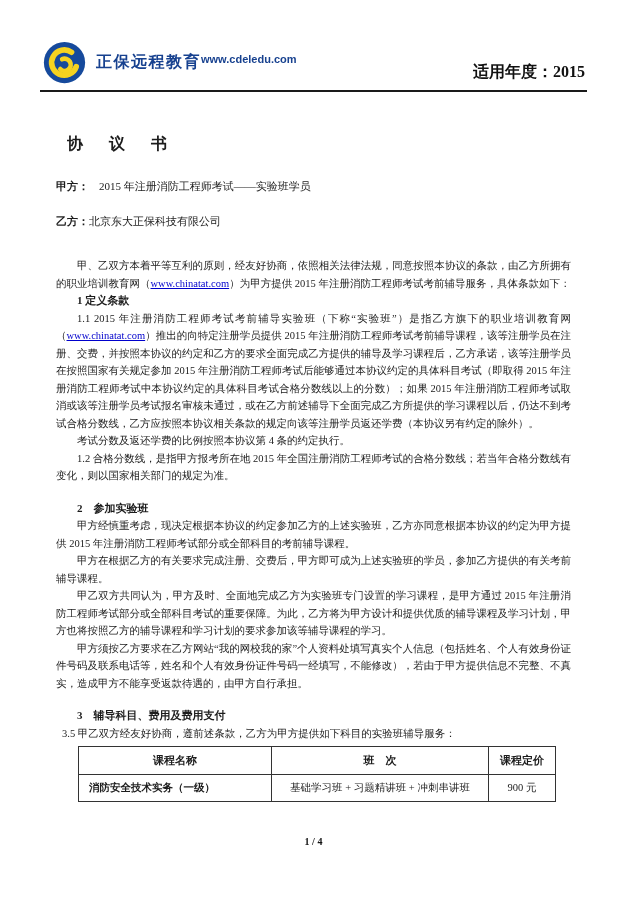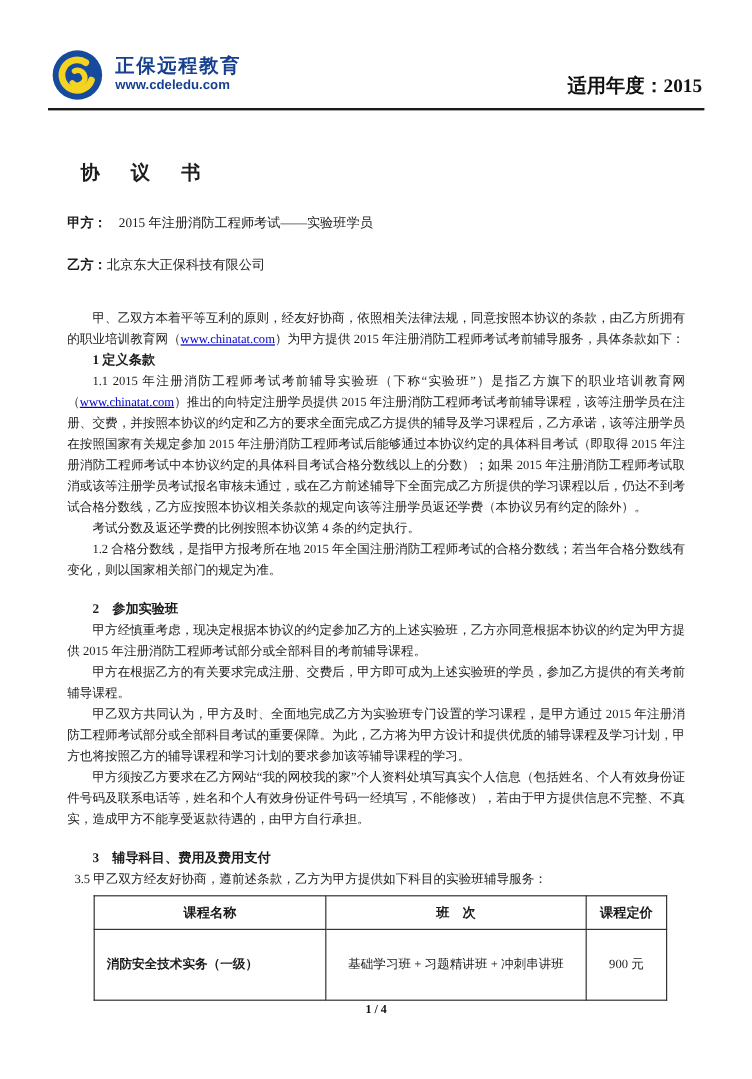--- a/index.html
+++ b/index.html
@@ -15,21 +15,21 @@
     overflow:hidden;
   }
   
   .header {
     display:flex; justify-content:space-between; align-items:flex-end;
     border-bottom:2px solid #1a1a1a;
     padding:0 2px 5px 2px;
   }
   .logo { display:flex; align-items:center; gap:9px; }
   .logo-mark { width:45px; height:45px; flex:0 0 auto; }
-  .logo-text { display:flex; flex-direction:column; line-height:1.15; }
+  .logo-text { display:flex; flex-direction:row; line-height:1.15;text-align:center; }
   .logo-title {
     font-family:"Liberation Sans", sans-serif;
     font-size:16px; font-weight:bold; color:#17418f; letter-spacing:1.5px;
   }
   .logo-url {
     font-family:"Liberation Sans", sans-serif;
     font-size:11px; font-weight:bold; color:#17418f;
   }
   .year { font-size:16px; font-weight:bold; padding-bottom:2px; color:#111; }
 
@@ -65,21 +65,21 @@
     border-collapse:collapse;
     margin:4px 0 12px 22px;
     width:474px;
     font-size:10.5px;
     table-layout:fixed;
   }
   .course-table th, .course-table td { border:1px solid #333; }
   .course-table th {
     font-weight:bold; font-size:11px; height:27px; text-align:center; padding:0;
   }
-  .course-table td { height:26px; text-align:center; padding:16px; }
+  .course-table td { height:26px; text-align:center; padding:0; }
   .col-name  { width:192px; }
   .col-class { width:216px; }
   .col-price { width:66px; }
   .cell-name { text-align:left !important; padding-left:10px !important; font-weight:bold; }
 
   
   .page-footer {
     position:absolute; left:0; right:0; bottom:52px;
     text-align:center; font-size:10px; font-weight:bold; color:#111;
   }

